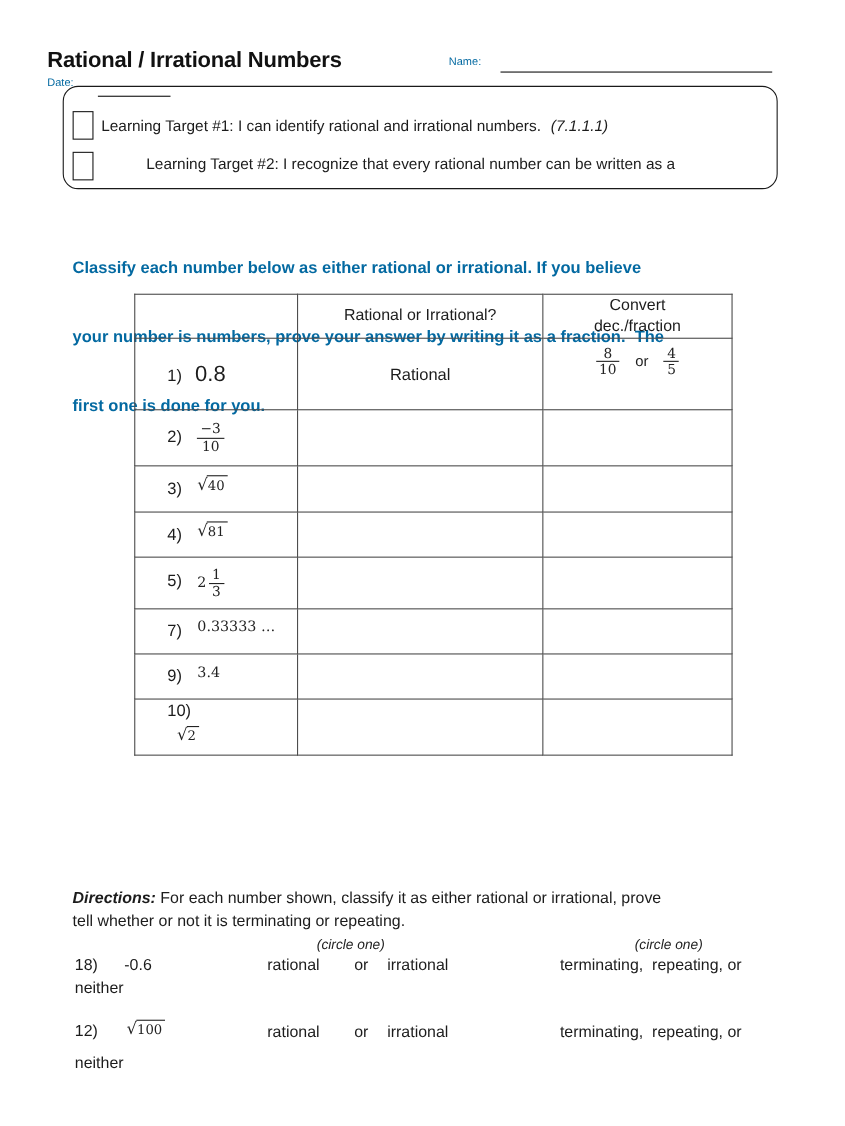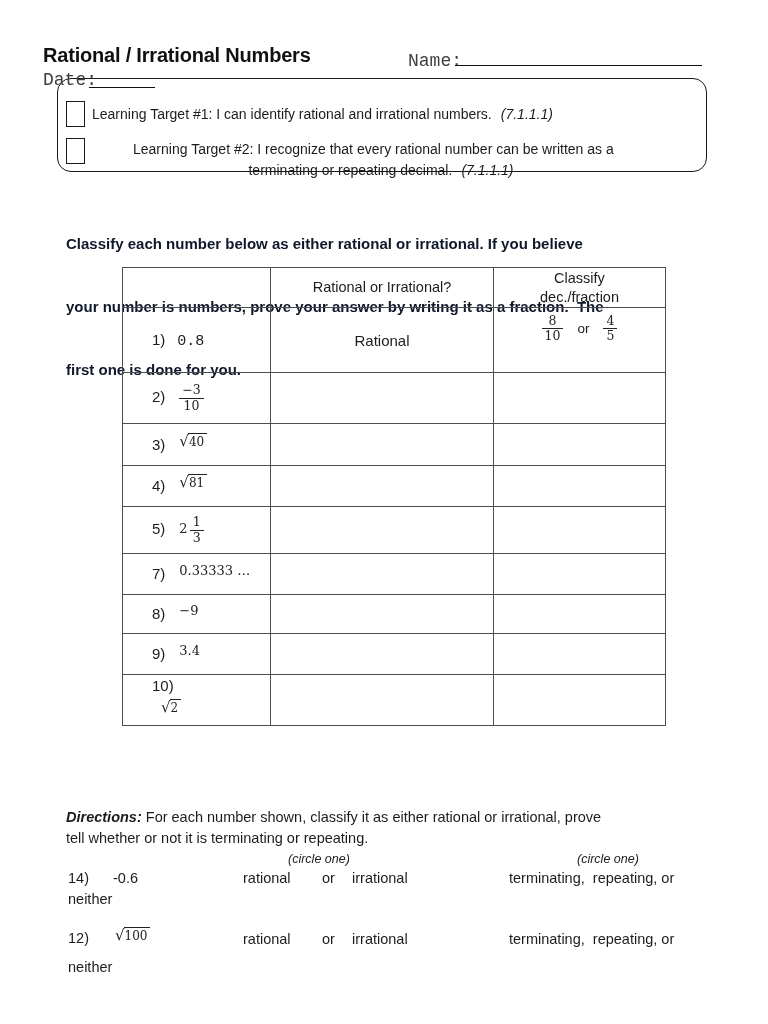--- a/index.html
+++ b/index.html
@@ -2,34 +2,34 @@
 <html><head>
 <meta charset="utf-8">
 <style>
   html,body { margin:0; padding:0; background:#ffffff; }
   .page {
     position:relative; width:768px; height:1024px; background:#ffffff;
     font-family:"Liberation Sans", sans-serif; color:#1c1c1c; overflow:hidden;
   }
   .abs { position:absolute; }
   .title { font-size:20px; font-weight:bold; letter-spacing:-0.2px; color:#111; }
-  .lbl { font-size:18px; color:#404040;font-family:Liberation Mono, monospace; }
+  .lbl { font-size:10px; color:#0369a1; }
   .uline { border-bottom:1.5px solid #111; height:1px; }
   .ltbox { border:1.6px solid #1a1a1a; border-radius:14px; background:transparent; }
   .checkbox { border:1.6px solid #1a1a1a; background:#fff; }
   .lttext { font-size:14px; color:#1c1c1c; white-space:pre; }
   .code { font-style:italic; margin-left:9px; }
   .center-line { text-align:center; }
-  .instr { font-size:15px; font-weight:bold; color:#0f172a; line-height:21px; white-space:pre; }
+  .instr { font-size:15px; font-weight:bold; color:#0369a1; line-height:21px; white-space:pre; }
   table.wk { border-collapse:collapse; table-layout:fixed; }
   table.wk td { border:1px solid #4d4d4d; padding:0; vertical-align:middle; overflow:hidden; }
   .hdr { text-align:center; font-size:14.5px; color:#1c1c1c; line-height:19px; }
   .rowlab { font-size:15px; color:#1c1c1c; margin-left:29px; }
   .val { font-family:"DejaVu Serif", serif; font-size:13px; color:#222; margin-left:14px; display:inline-block; transform:translateY(-4px); }
-  .val-sans { font-size:15px; color:#1c1c1c; margin-left:12px;font-family:Liberation Mono, monospace; }
+  .val-sans { font-size:20px; color:#1c1c1c; margin-left:12px; }
   .frac { display:inline-block; text-align:center; font-family:"DejaVu Serif", serif; font-size:12.5px; color:#222; line-height:1.15; vertical-align:middle; }
   .frac .fn { display:block; padding:0 3px; }
   .frac .fd { display:block; border-top:1px solid #222; padding:0 3px; }
   .sqrt { font-family:"DejaVu Serif", serif; color:#222; white-space:nowrap; }
   .sqrt .rad { font-size:15px; }
   .sqrt .rc { display:inline-block; border-top:1.2px solid #222; font-size:12px; padding:1px 3px 0 1px; margin-left:-1px; }
   .classif { text-align:center; font-size:15px; }
   .convcell { text-align:center; }
   .orword { font-size:13.5px; color:#1c1c1c; margin:0 14px; vertical-align:middle; }
   .dirline { font-size:14.5px; color:#1c1c1c; white-space:pre; }
@@ -46,40 +46,39 @@
   <div class="abs lbl" style="left:408px; top:51px;">Name:</div>
   <div class="abs uline" style="left:455px; top:64px; width:247px;"></div>
   <div class="abs lbl" style="left:43px; top:70px; z-index:3;">Date:</div>
   <div class="abs uline" style="left:89px; top:86px; width:66px;"></div>
 
   <div class="abs ltbox" style="left:57px; top:78px; width:648px; height:92px;"></div>
   <div class="abs checkbox" style="left:66px; top:101px; width:17px; height:24px; z-index:2;"></div>
   <div class="abs lttext" style="left:92px; top:106px; z-index:2;"><span>Learning Target #1: I can identify rational and irrational numbers.</span><span class="code">(7.1.1.1)</span></div>
   <div class="abs checkbox" style="left:66px; top:138px; width:17px; height:24px; z-index:2;"></div>
   <div class="abs lttext" style="left:95px; top:141px; z-index:2;margin-left:38px;">Learning Target #2: I recognize that every rational number can be written as a</div>
-  <div class="abs lttext center-line" style="left:57px; top:162px; width:648px; z-index:2;"><span>terminating or repeating decimal.</span><span class="code">(7.1.1.1)</span></div>
 
   <div class="abs instr" style="left:66px; top:191px;">
     <div>Classify each number below as either rational or irrational. If you believe</div>
     <div>your number is numbers, prove your answer by writing it as a fraction.  The</div>
     <div>first one is done for you.</div>
   </div>
 
   <table class="wk abs" style="left:122px; top:267px; width:543px;">
     <colgroup>
         <col style="width:148px">
         <col style="width:223px">
         <col style="width:172px">
       </colgroup>
     <tbody>
         <tr style="height:40px">
       <td></td>
       <td class="hdr">Rational or Irrational?</td>
       <td class="hdr">
-        <div>Classify</div>
+        <div>Convert</div>
         <div>dec./fraction</div>
       </td>
     </tr>
     <tr style="height:65px">
       <td><span class="rowlab">1)</span><span class="val-sans">0.8</span></td>
       <td class="classif">Rational</td>
       <td class="convcell" style="vertical-align:top; padding-top:6px;">
         <span class="frac"><span class="fn">8</span><span class="fd">10</span></span><span class="orword">or</span><span class="frac"><span class="fn">4</span><span class="fd">5</span></span>
       </td>
     </tr>
@@ -101,25 +100,20 @@
     <tr style="height:47px">
       <td><span class="rowlab">5)</span><span class="val" style="transform:none;"><span>2</span><span class="frac" style="margin-left:2px;"><span class="fn">1</span><span class="fd">3</span></span></span></td>
       <td></td>
       <td></td>
     </tr>
     <tr style="height:41px">
       <td><span class="rowlab">7)</span><span class="val">0.33333 …</span></td>
       <td></td>
       <td></td>
     </tr>
-    <tr style="height:39px">
-      <td><span class="rowlab">8)</span><span class="val">−9</span></td>
-      <td></td>
-      <td></td>
-    </tr>
     <tr style="height:41px">
       <td><span class="rowlab">9)</span><span class="val">3.4</span></td>
       <td></td>
       <td></td>
     </tr>
     <tr style="height:51px">
       <td style="vertical-align:top; padding-top:2px;">
         <div><span class="rowlab">10)</span></div>
         <div style="margin-left:38px; margin-top:2px;"><span class="sqrt"><span class="rad">√</span><span class="rc">2</span></span></div>
       </td>
@@ -128,21 +122,21 @@
     </tr>
   </tbody>
     </table>
 
   <div class="abs dirline" style="left:66px; top:809px;"><span class="dirlabel">Directions:</span><span> For each number shown, classify it as either rational or irrational, prove</span></div>
   <div class="abs dirline" style="left:66px; top:830px;">tell whether or not it is terminating or repeating.</div>
 
   <div class="abs circleone" style="left:288px; top:852px;">(circle one)</div>
   <div class="abs circleone" style="left:577px; top:852px;">(circle one)</div>
 
-  <div class="abs opt" style="left:68px; top:870px;">14)</div>
+  <div class="abs opt" style="left:68px; top:870px;">18)</div>
   <div class="abs opt" style="left:113px; top:870px;">-0.6</div>
   <div class="abs opt" style="left:243px; top:870px;">rational</div>
   <div class="abs opt" style="left:322px; top:870px;">or</div>
   <div class="abs opt" style="left:352px; top:870px;">irrational</div>
   <div class="abs opt" style="left:509px; top:870px;">terminating,  repeating, or</div>
   <div class="abs opt" style="left:68px; top:891px;">neither</div>
 
   <div class="abs opt" style="left:68px; top:930px;">12)</div>
   <div class="abs sqrt" style="left:115px; top:925px;"><span class="rad">√</span><span class="rc">100</span></div>
   <div class="abs opt" style="left:243px; top:931px;">rational</div>

